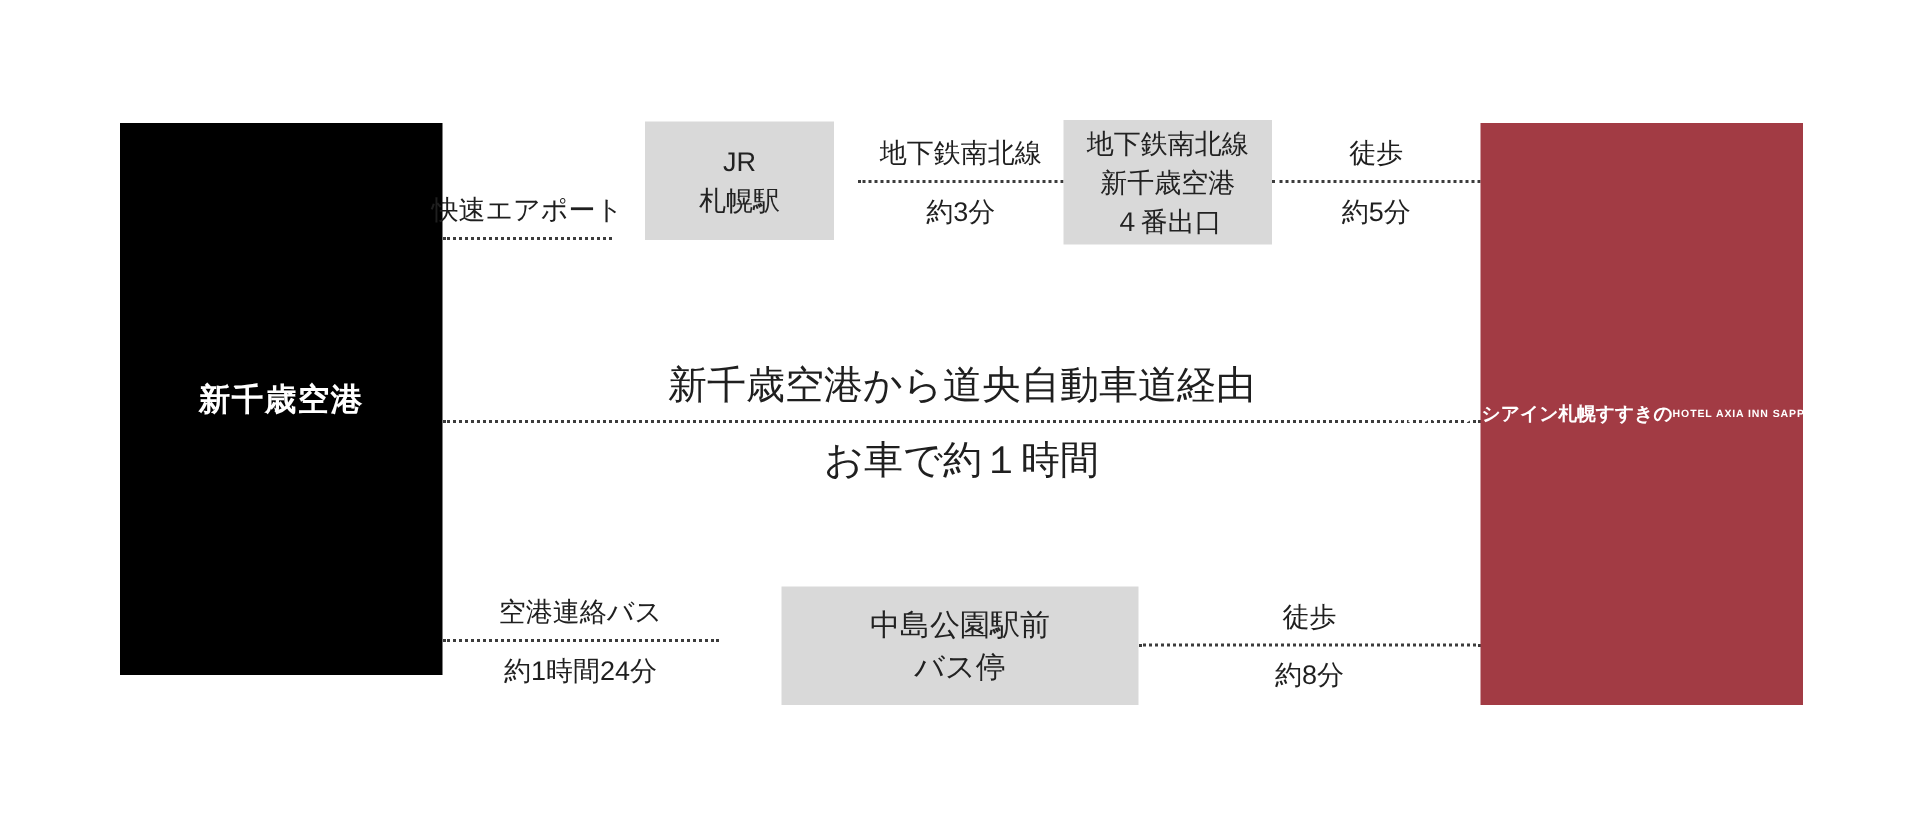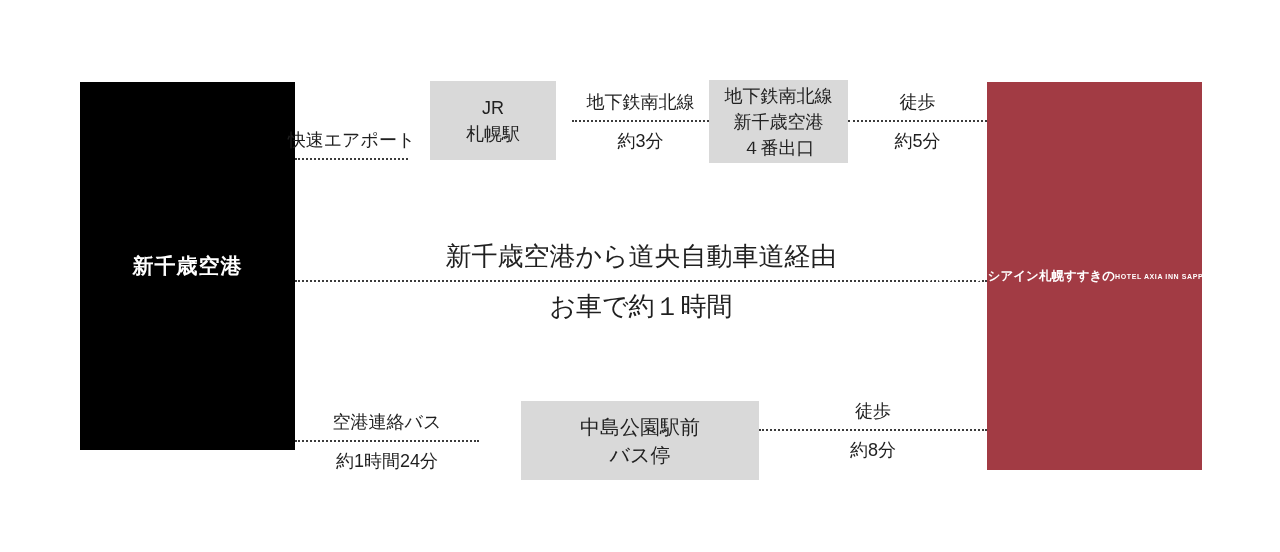--- a/index.html
+++ b/index.html
@@ -88,27 +88,27 @@
     <div class="seg-rule"></div>
     <div class="seg-below">約5分</div>
   </div>
 
   <div class="seg mid" style="left:295px;top:239px;width:692px;height:78px">
     <div class="seg-above">新千歳空港から道央自動車道経由</div>
     <div class="seg-rule"></div>
     <div class="seg-below">お車で約１時間</div>
   </div>
 
-  <div class="seg" style="left:295px;top:402px;width:184px;height:79px">
+  <div class="seg" style="left:295px;top:388px;width:184px;height:79px">
     <div class="seg-above">空港連絡バス</div>
     <div class="seg-rule"></div>
     <div class="seg-below">約1時間24分</div>
   </div>
 
-  <div class="stop-box" style="left:521px;top:401px;width:238px;height:79px">
+  <div class="stop-box" style="left:521px;top:391px;width:238px;height:79px">
     <div class="stop-line big">中島公園駅前</div>
     <div class="stop-line big">バス停</div>
   </div>
 
   <div class="seg" style="left:759px;top:391px;width:228px;height:79px">
     <div class="seg-above">徒歩</div>
     <div class="seg-rule"></div>
     <div class="seg-below">約8分</div>
   </div>
 

